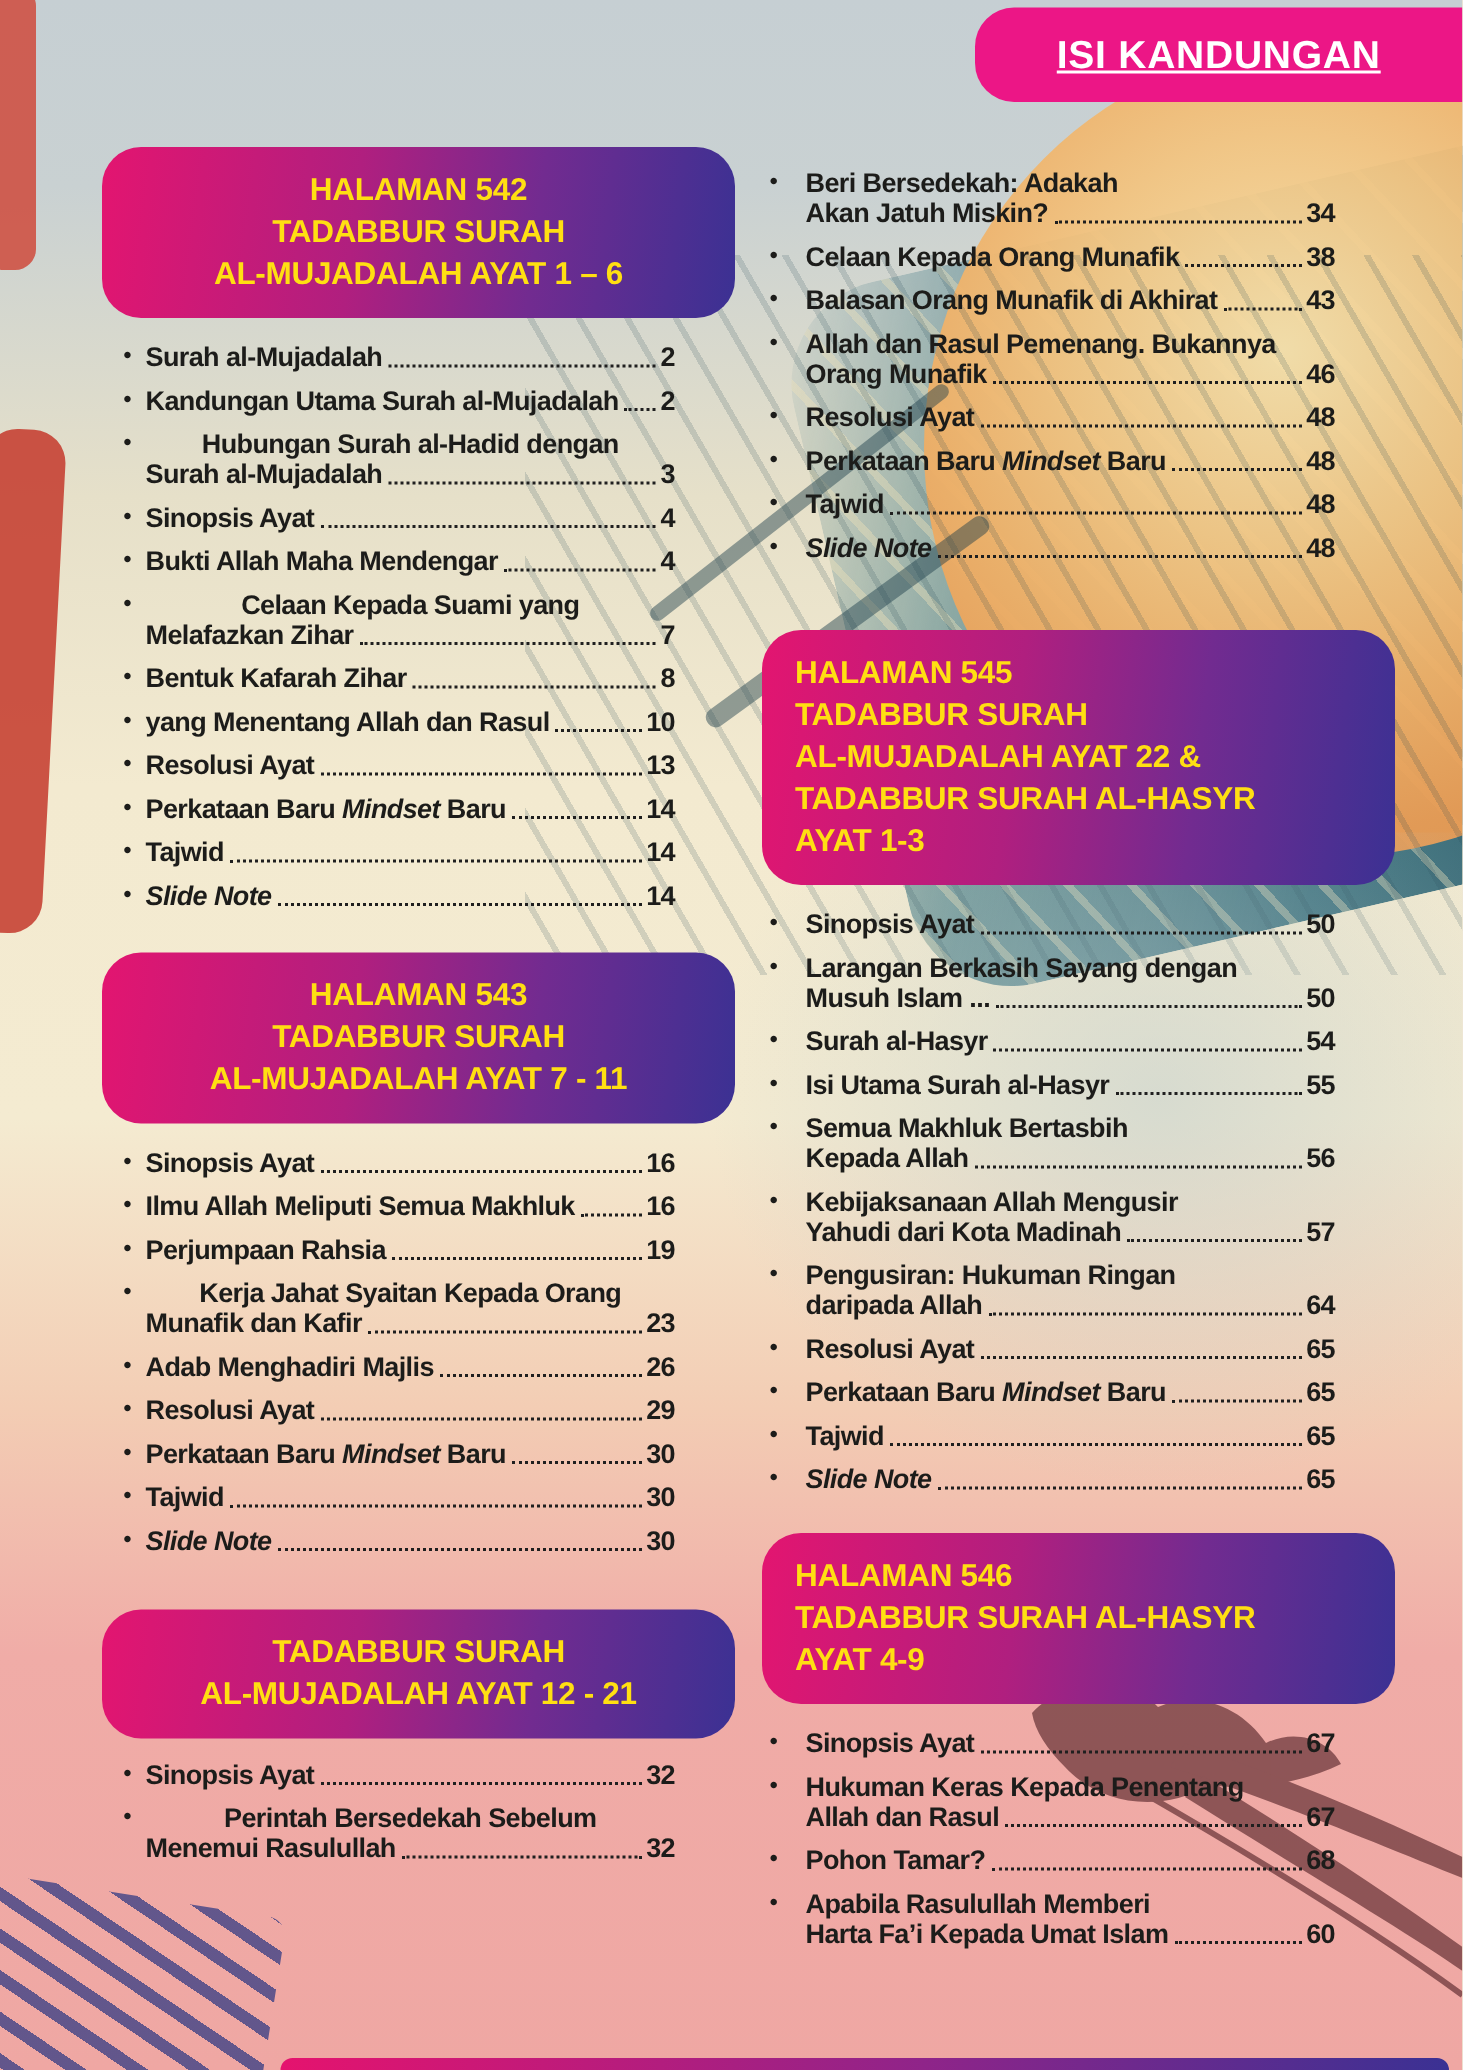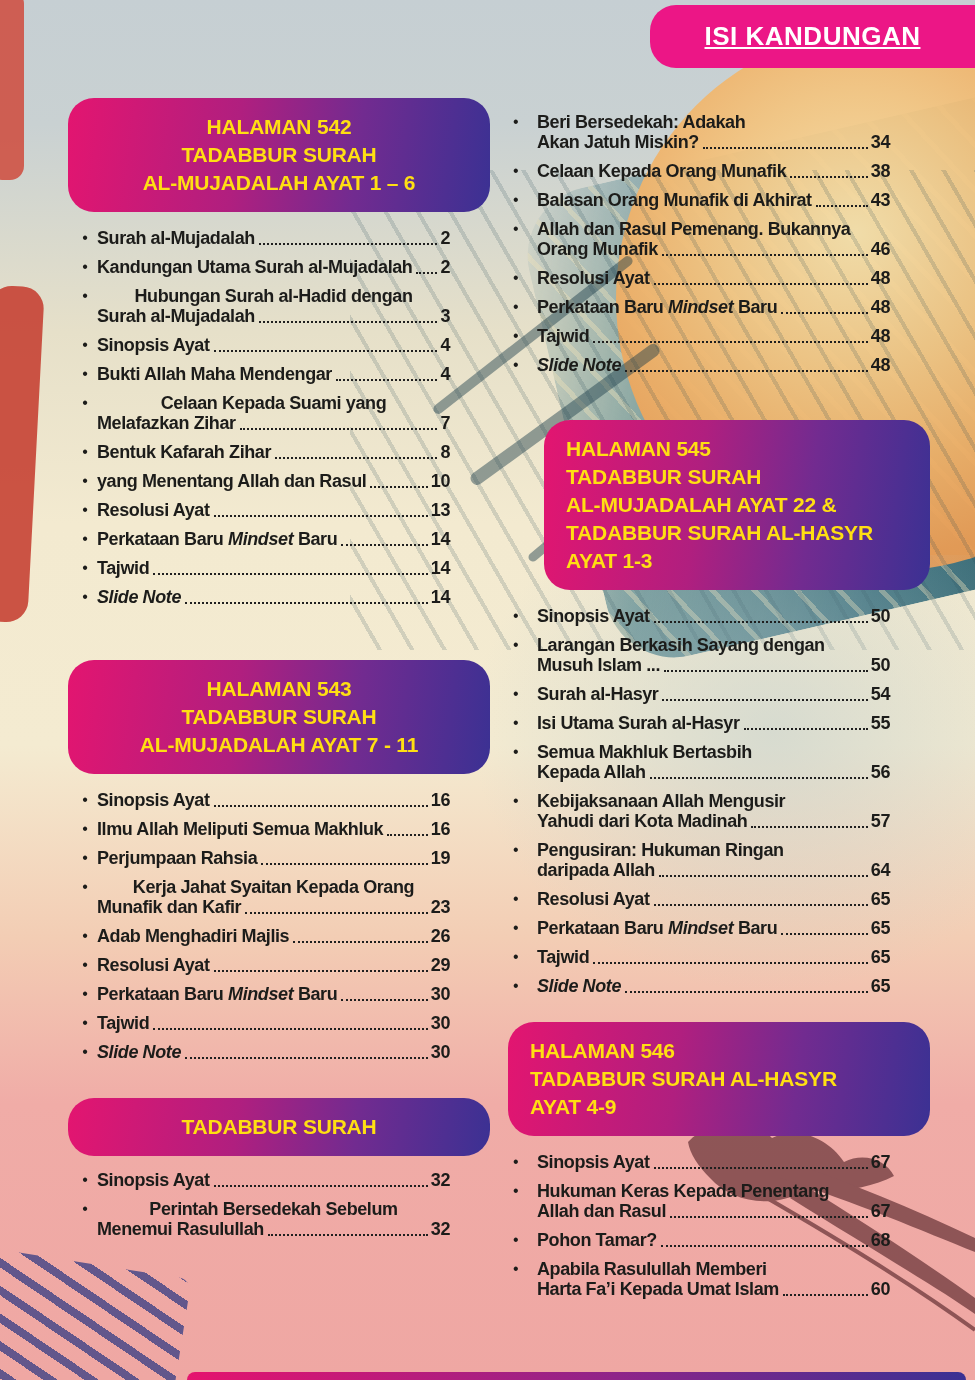--- a/index.html
+++ b/index.html
@@ -59,25 +59,25 @@
   .ibody{flex:1;min-width:0;}
   .line{font-weight:bold;font-size:18px;line-height:20px;letter-spacing:-0.4px;}
   .line i{font-style:italic;}
   .line.last{display:flex;align-items:flex-end;}
   .txt{white-space:nowrap;}
   .dots{flex:1;min-width:4px;border-bottom:2px dotted #1f1f1f;margin:0 3px 3px 4px;}
   .pnum{white-space:nowrap;}
 
   
   #col-left  > :nth-child(2){margin-top:16px;}
-  #col-left  > :nth-child(3){margin-top:53px;}
+  #col-left  > :nth-child(3){margin-top:28px;}
   #col-left  > :nth-child(4){margin-top:16px;}
   #col-left  > :nth-child(5){margin-top:36px;}
   #col-left  > :nth-child(6){margin-top:14px;}
-  #col-right > :nth-child(2){margin-top:45px;margin-left:36px;}
+  #col-right > :nth-child(2){margin-top:45px;}
   #col-right > :nth-child(3){margin-top:16px;}
   #col-right > :nth-child(4){margin-top:26px;}
   #col-right > :nth-child(5){margin-top:16px;}
 </style>
 </head>
 <body>
 
 <div class="page">
 
   <div class="bg">
@@ -328,20 +328,21 @@
             <div class="line last">
               <span class="txt"><i>Slide Note</i></span>
               <span class="dots"></span>
               <span class="pnum">30</span>
             </div>
           </div>
         </div>
       </div>
       <div class="header-box">
         <div class="hline">TADABBUR SURAH</div>
+        <div class="hline">AL-MUJADALAH AYAT 12 - 21</div>
       </div>
       <div class="toc-list">
         <div class="toc-item">
           <span class="bullet">•</span>
           <div class="ibody">
             <div class="line last">
               <span class="txt"><span>Sinopsis Ayat</span></span>
               <span class="dots"></span>
               <span class="pnum">32</span>
             </div>

